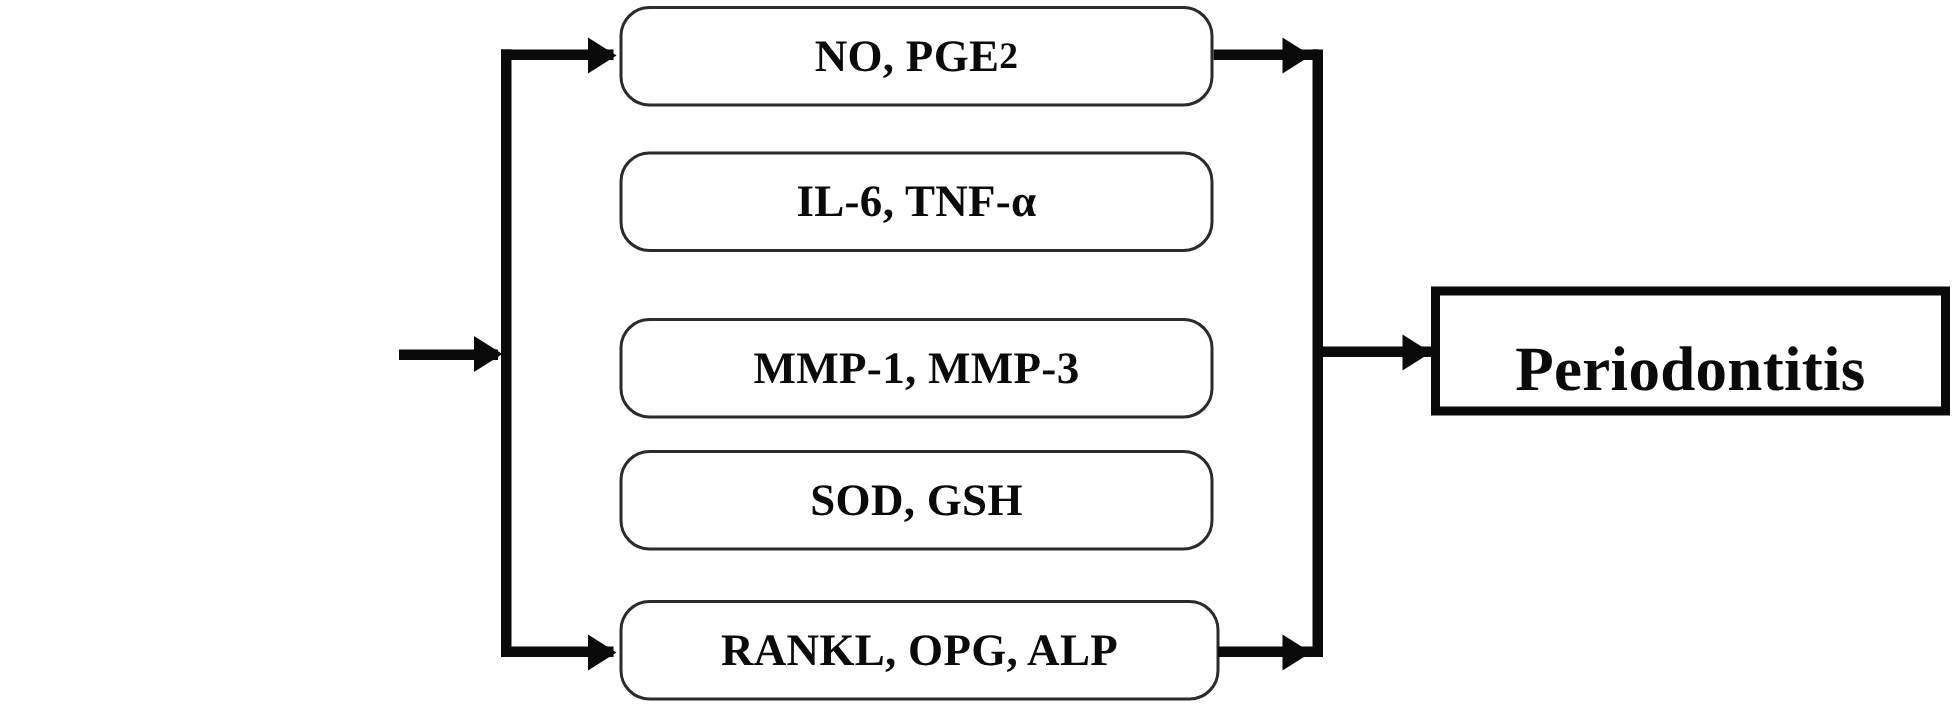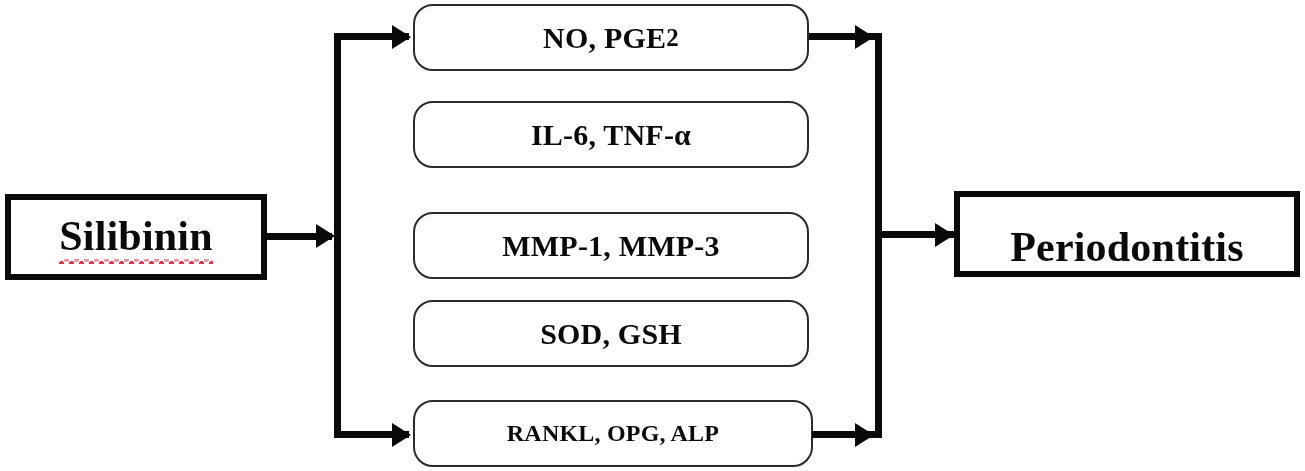--- a/index.html
+++ b/index.html
@@ -62,21 +62,21 @@
     font-size: 30px;
     border-radius: 20px;
   }
   #node-m1 { top: 4px; }
   #node-m2 { top: 101px; }
   #node-m3 { top: 212px; }
   #node-m4 { top: 300px; }
   #node-m5 {
     top: 400px;
     width: 400px;
-    font-size: 24px;
+    font-size: 30px;
   }
 
   .spell {
     position: relative;
     display: inline-block;
     padding-bottom: 2px;
   }
   .spell::after {
     content: "";
     position: absolute;
@@ -124,23 +124,20 @@
   #conn-right-bottom   { left: 812px; top: 431px; width: 67px; }
   #arrow-right-bottom  { left: 855px; top: 423px; }
   #conn-trunk-perio    { left: 878px; top: 231px; width: 78px; }
   #arrow-trunk-perio   { left: 935px; top: 223px; }
 </style>
 </head>
 <body>
 
 <div id="diagram">
 
-  <div class="node thick" id="node-silibinin">
-    <span class="spell">Silibinin</span>
-  </div>
 
   <div class="bar hbar" id="conn-sil-trunk"></div>
   <div class="arrowhead" id="arrow-sil-trunk"></div>
 
   <div class="bar vbar" id="trunk-left"></div>
 
   <div class="bar hbar" id="conn-left-top"></div>
   <div class="arrowhead" id="arrow-left-top"></div>
 
   <div class="bar hbar" id="conn-left-bottom"></div>

